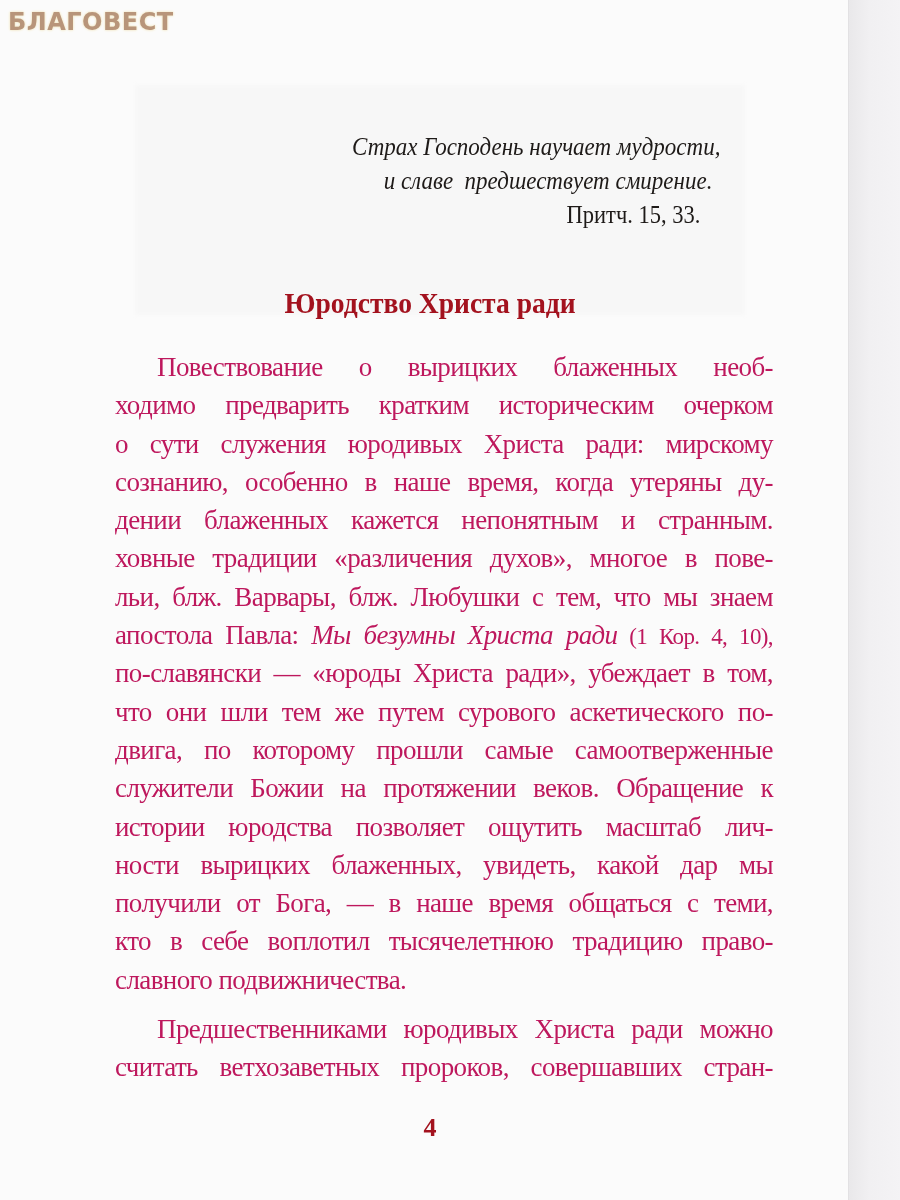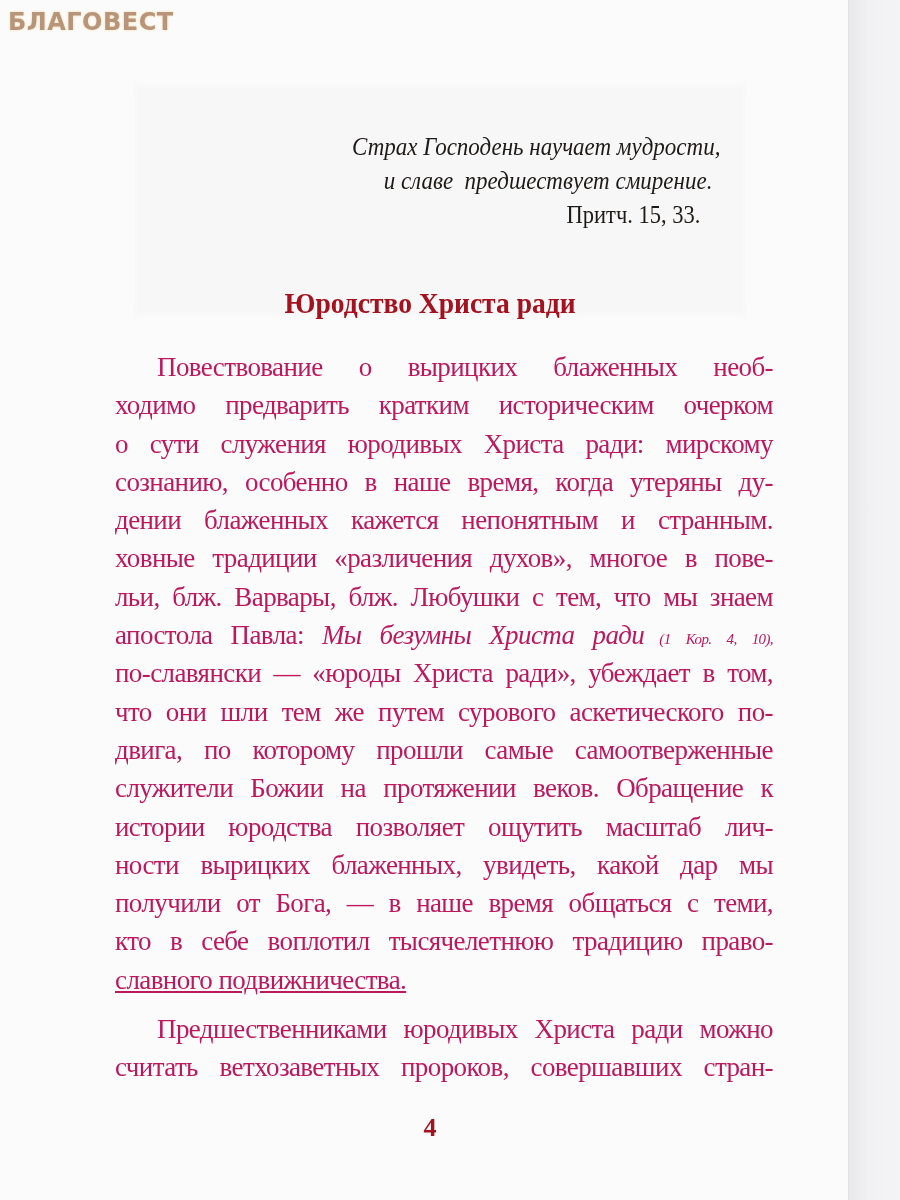--- a/index.html
+++ b/index.html
@@ -100,34 +100,32 @@
       display: block;
       height: 38.3px;
       line-height: 38px;
       white-space: nowrap;
       text-align: justify;
       text-align-last: justify;
       letter-spacing: -0.6px;
     }
     .body-text .ln.last {
       text-align-last: left;
-      text-decoration: underline;
     }
     .body-text .ln.indent {
       padding-left: 42px;
     }
     .body-text .gap {
       height: 11px;
     }
     .body-text i {
       font-style: italic;
     }
     .body-text .small {
-      font-size: 15px;
-      font-style: italic;
+      font-size: 23px;
     }
     .page-number {
       position: absolute;
       left: 0;
       width: 860px;
       top: 1111px;
       text-align: center;
       color: #a3121e;
       font-weight: bold;
       font-size: 26px;

